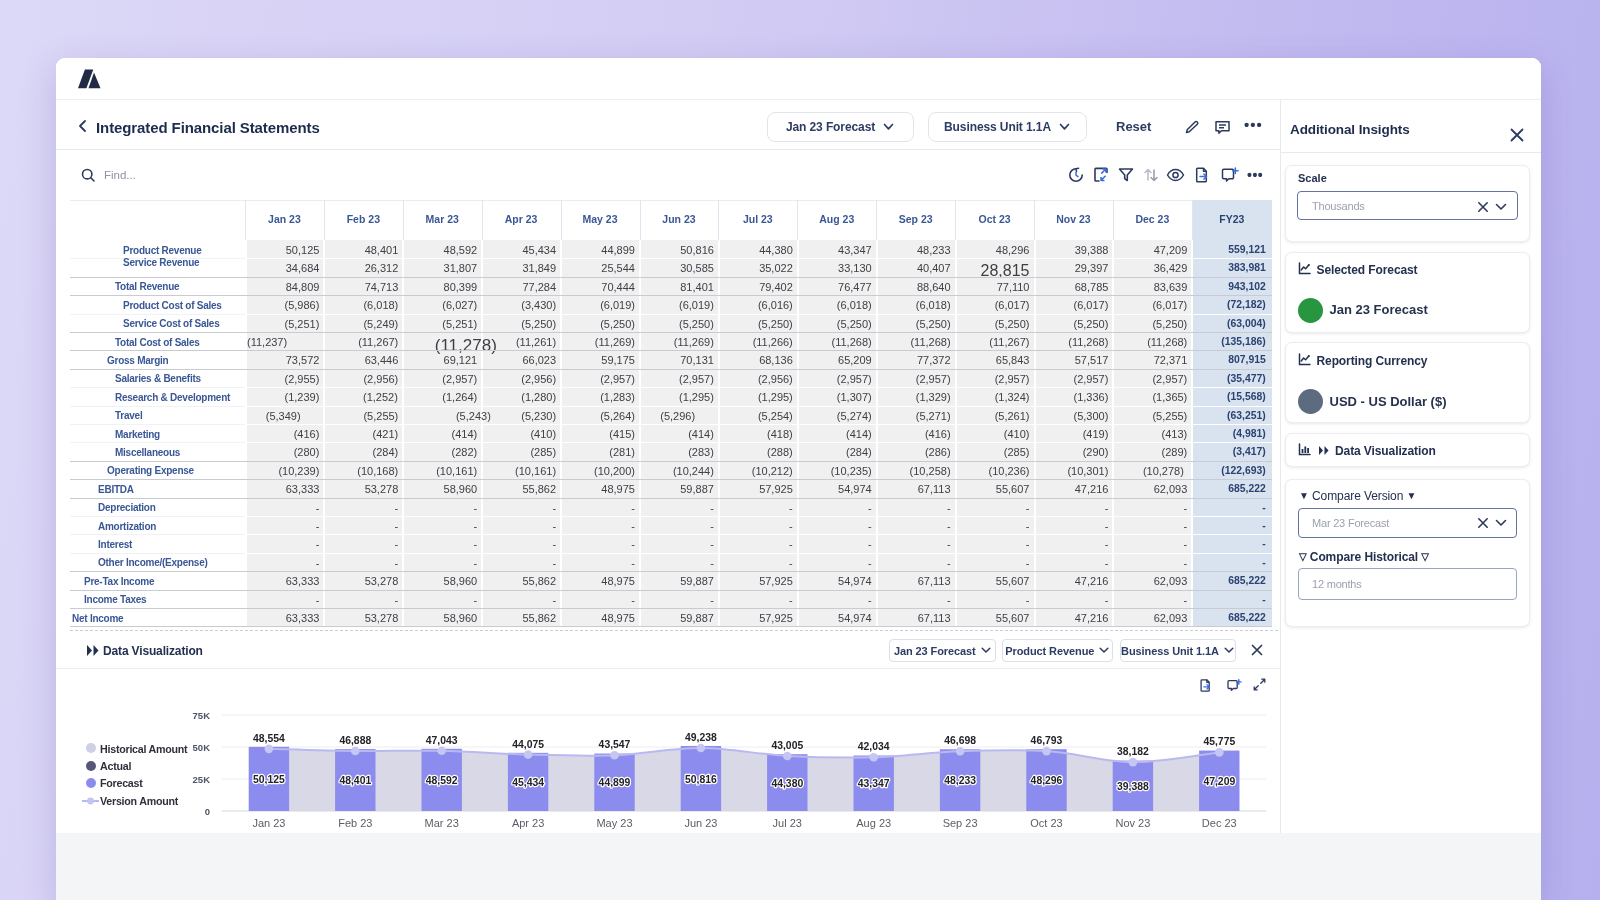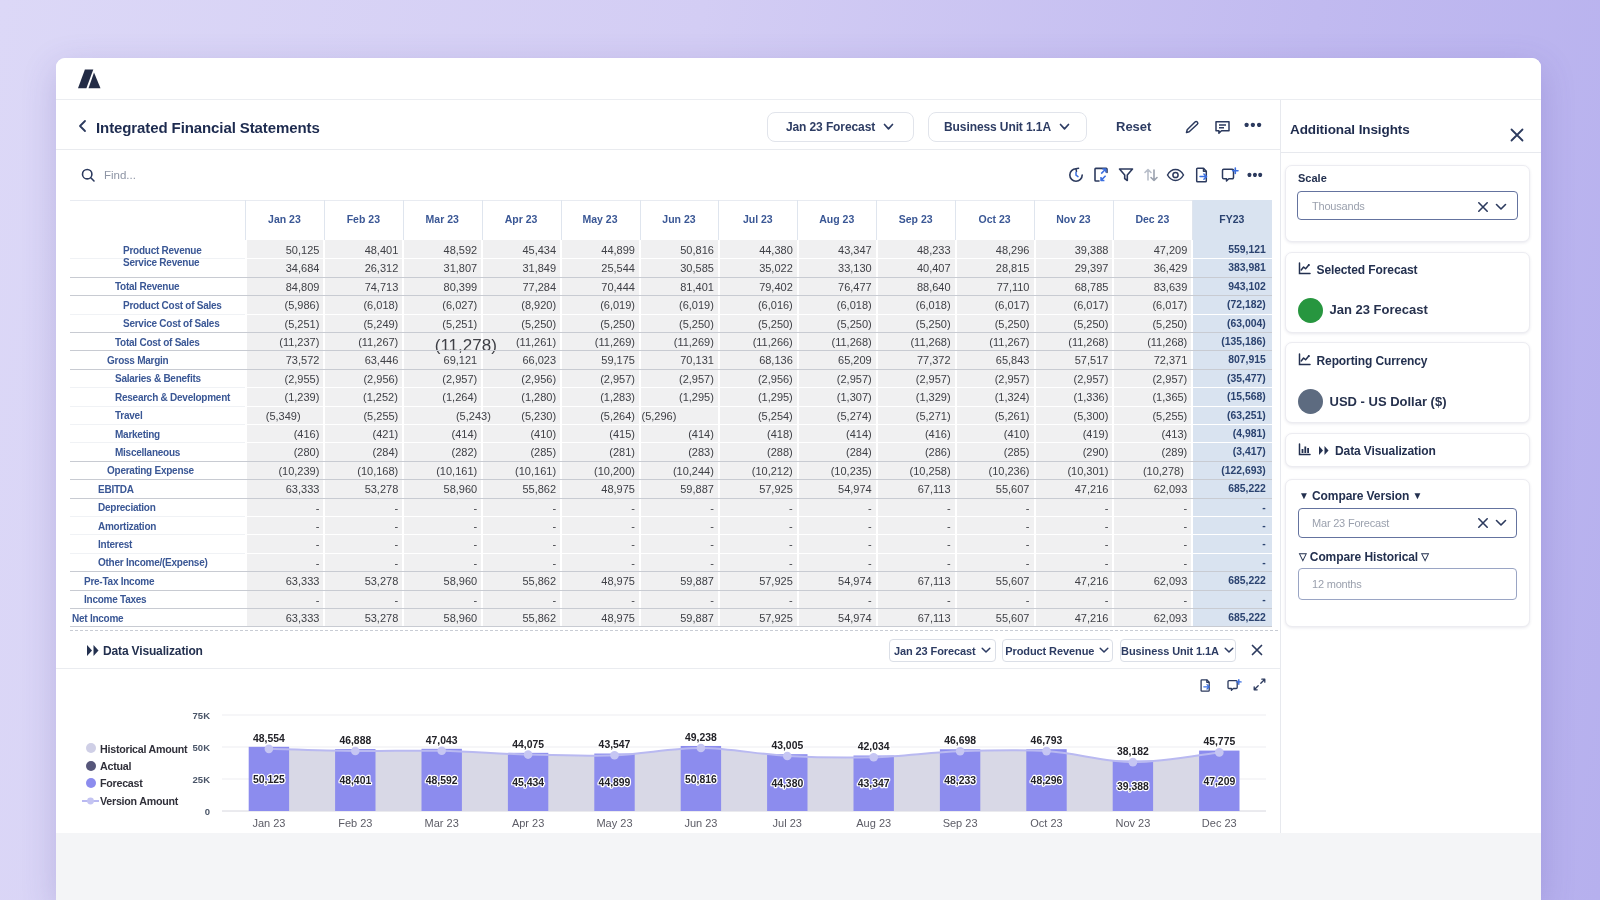--- a/index.html
+++ b/index.html
@@ -135,21 +135,21 @@
 <div class="abs nav" style="left:67.0px;top:199px;font-size:10px;letter-spacing:-.25px;white-space:nowrap">Service Revenue</div>
 <div class="abs" style="left:191.0px;top:204.4px;width:72.4px;text-align:right;font-size:11px;color:#3f4046">34,684</div>
 <div class="abs" style="left:269.9px;top:204.4px;width:72.4px;text-align:right;font-size:11px;color:#3f4046">26,312</div>
 <div class="abs" style="left:348.8px;top:204.4px;width:72.4px;text-align:right;font-size:11px;color:#3f4046">31,807</div>
 <div class="abs" style="left:427.7px;top:204.4px;width:72.4px;text-align:right;font-size:11px;color:#3f4046">31,849</div>
 <div class="abs" style="left:506.6px;top:204.4px;width:72.4px;text-align:right;font-size:11px;color:#3f4046">25,544</div>
 <div class="abs" style="left:585.5px;top:204.4px;width:72.4px;text-align:right;font-size:11px;color:#3f4046">30,585</div>
 <div class="abs" style="left:664.4px;top:204.4px;width:72.4px;text-align:right;font-size:11px;color:#3f4046">35,022</div>
 <div class="abs" style="left:743.3px;top:204.4px;width:72.4px;text-align:right;font-size:11px;color:#3f4046">33,130</div>
 <div class="abs" style="left:822.2px;top:204.4px;width:72.4px;text-align:right;font-size:11px;color:#3f4046">40,407</div>
-<div class="abs" style="left:901.1px;top:204.4px;width:72.4px;text-align:right;font-size:11px;color:#3f4046">28,815</div>
+<div class="abs" style="left:901.1px;top:204.4px;width:72.4px;text-align:right;font-size:16px;color:#3f4046">28,815</div>
 <div class="abs" style="left:980.0px;top:204.4px;width:72.4px;text-align:right;font-size:11px;color:#3f4046">29,397</div>
 <div class="abs" style="left:1058.9px;top:204.4px;width:72.4px;text-align:right;font-size:11px;color:#3f4046">36,429</div>
 <div class="abs" style="left:1137.8px;top:204.4px;width:72.0px;text-align:right;font-size:10.4px;font-weight:700;color:#2b4370">383,981</div>
 <div class="abs" style="left:189.0px;top:237.2px;width:1026.8px;height:1px;background:#fff"></div>
 <div class="abs" style="left:14.0px;top:237.2px;width:175.0px;height:1px;background:#f0f2f5"></div>
 <div class="abs nav" style="left:59.0px;top:223.3px;font-size:10px;letter-spacing:-.25px;white-space:nowrap">Total Revenue</div>
 <div class="abs" style="left:191.0px;top:222.8px;width:72.4px;text-align:right;font-size:11px;color:#3f4046">84,809</div>
 <div class="abs" style="left:269.9px;top:222.8px;width:72.4px;text-align:right;font-size:11px;color:#3f4046">74,713</div>
 <div class="abs" style="left:348.8px;top:222.8px;width:72.4px;text-align:right;font-size:11px;color:#3f4046">80,399</div>
 <div class="abs" style="left:427.7px;top:222.8px;width:72.4px;text-align:right;font-size:11px;color:#3f4046">77,284</div>
@@ -161,21 +161,21 @@
 <div class="abs" style="left:901.1px;top:222.8px;width:72.4px;text-align:right;font-size:11px;color:#3f4046">77,110</div>
 <div class="abs" style="left:980.0px;top:222.8px;width:72.4px;text-align:right;font-size:11px;color:#3f4046">68,785</div>
 <div class="abs" style="left:1058.9px;top:222.8px;width:72.4px;text-align:right;font-size:11px;color:#3f4046">83,639</div>
 <div class="abs" style="left:1137.8px;top:222.8px;width:72.0px;text-align:right;font-size:10.4px;font-weight:700;color:#2b4370">943,102</div>
 <div class="abs" style="left:189.0px;top:255.6px;width:1026.8px;height:1px;background:#fff"></div>
 <div class="abs" style="left:14.0px;top:255.6px;width:175.0px;height:1px;background:#f0f2f5"></div>
 <div class="abs nav" style="left:67.0px;top:241.7px;font-size:10px;letter-spacing:-.25px;white-space:nowrap">Product Cost of Sales</div>
 <div class="abs" style="left:191.0px;top:241.2px;width:72.4px;text-align:right;font-size:11px;color:#3f4046">(5,986)</div>
 <div class="abs" style="left:269.9px;top:241.2px;width:72.4px;text-align:right;font-size:11px;color:#3f4046">(6,018)</div>
 <div class="abs" style="left:348.8px;top:241.2px;width:72.4px;text-align:right;font-size:11px;color:#3f4046">(6,027)</div>
-<div class="abs" style="left:427.7px;top:241.2px;width:72.4px;text-align:right;font-size:11px;color:#3f4046">(8,920)</div>
+<div class="abs" style="left:427.7px;top:241.2px;width:72.4px;text-align:right;font-size:11px;color:#3f4046">(3,430)</div>
 <div class="abs" style="left:506.6px;top:241.2px;width:72.4px;text-align:right;font-size:11px;color:#3f4046">(6,019)</div>
 <div class="abs" style="left:585.5px;top:241.2px;width:72.4px;text-align:right;font-size:11px;color:#3f4046">(6,019)</div>
 <div class="abs" style="left:664.4px;top:241.2px;width:72.4px;text-align:right;font-size:11px;color:#3f4046">(6,016)</div>
 <div class="abs" style="left:743.3px;top:241.2px;width:72.4px;text-align:right;font-size:11px;color:#3f4046">(6,018)</div>
 <div class="abs" style="left:822.2px;top:241.2px;width:72.4px;text-align:right;font-size:11px;color:#3f4046">(6,018)</div>
 <div class="abs" style="left:901.1px;top:241.2px;width:72.4px;text-align:right;font-size:11px;color:#3f4046">(6,017)</div>
 <div class="abs" style="left:980.0px;top:241.2px;width:72.4px;text-align:right;font-size:11px;color:#3f4046">(6,017)</div>
 <div class="abs" style="left:1058.9px;top:241.2px;width:72.4px;text-align:right;font-size:11px;color:#3f4046">(6,017)</div>
 <div class="abs" style="left:1137.8px;top:241.2px;width:72.0px;text-align:right;font-size:10.4px;font-weight:700;color:#2b4370">(72,182)</div>
 <div class="abs" style="left:189.0px;top:274.0px;width:1026.8px;height:1px;background:#fff"></div>
@@ -190,21 +190,21 @@
 <div class="abs" style="left:664.4px;top:259.6px;width:72.4px;text-align:right;font-size:11px;color:#3f4046">(5,250)</div>
 <div class="abs" style="left:743.3px;top:259.6px;width:72.4px;text-align:right;font-size:11px;color:#3f4046">(5,250)</div>
 <div class="abs" style="left:822.2px;top:259.6px;width:72.4px;text-align:right;font-size:11px;color:#3f4046">(5,250)</div>
 <div class="abs" style="left:901.1px;top:259.6px;width:72.4px;text-align:right;font-size:11px;color:#3f4046">(5,250)</div>
 <div class="abs" style="left:980.0px;top:259.6px;width:72.4px;text-align:right;font-size:11px;color:#3f4046">(5,250)</div>
 <div class="abs" style="left:1058.9px;top:259.6px;width:72.4px;text-align:right;font-size:11px;color:#3f4046">(5,250)</div>
 <div class="abs" style="left:1137.8px;top:259.6px;width:72.0px;text-align:right;font-size:10.4px;font-weight:700;color:#2b4370">(63,004)</div>
 <div class="abs" style="left:189.0px;top:292.4px;width:1026.8px;height:1px;background:#fff"></div>
 <div class="abs" style="left:14.0px;top:292.4px;width:175.0px;height:1px;background:#f0f2f5"></div>
 <div class="abs nav" style="left:59.0px;top:278.5px;font-size:10px;letter-spacing:-.25px;white-space:nowrap">Total Cost of Sales</div>
-<div class="abs" style="left:191.0px;top:278.0px;width:72.4px;text-align:right;font-size:11px;color:#3f4046">(11,237)</div>
+<div class="abs" style="left:191.0px;top:278.0px;width:72.4px;text-align:left;font-size:11px;color:#3f4046">(11,237)</div>
 <div class="abs" style="left:269.9px;top:278.0px;width:72.4px;text-align:right;font-size:11px;color:#3f4046">(11,267)</div>
 <div class="abs" style="left:348.8px;top:278.0px;width:92px;text-align:right;font-size:17px;color:#3f4046">(11,278)</div>
 <div class="abs" style="left:427.7px;top:278.0px;width:72.4px;text-align:right;font-size:11px;color:#3f4046">(11,261)</div>
 <div class="abs" style="left:506.6px;top:278.0px;width:72.4px;text-align:right;font-size:11px;color:#3f4046">(11,269)</div>
 <div class="abs" style="left:585.5px;top:278.0px;width:72.4px;text-align:right;font-size:11px;color:#3f4046">(11,269)</div>
 <div class="abs" style="left:664.4px;top:278.0px;width:72.4px;text-align:right;font-size:11px;color:#3f4046">(11,266)</div>
 <div class="abs" style="left:743.3px;top:278.0px;width:72.4px;text-align:right;font-size:11px;color:#3f4046">(11,268)</div>
 <div class="abs" style="left:822.2px;top:278.0px;width:72.4px;text-align:right;font-size:11px;color:#3f4046">(11,268)</div>
 <div class="abs" style="left:901.1px;top:278.0px;width:72.4px;text-align:right;font-size:11px;color:#3f4046">(11,267)</div>
 <div class="abs" style="left:980.0px;top:278.0px;width:72.4px;text-align:right;font-size:11px;color:#3f4046">(11,268)</div>
@@ -259,21 +259,21 @@
 <div class="abs" style="left:1058.9px;top:333.2px;width:72.4px;text-align:right;font-size:11px;color:#3f4046">(1,365)</div>
 <div class="abs" style="left:1137.8px;top:333.2px;width:72.0px;text-align:right;font-size:10.4px;font-weight:700;color:#2b4370">(15,568)</div>
 <div class="abs" style="left:189.0px;top:366.0px;width:1026.8px;height:1px;background:#fff"></div>
 <div class="abs" style="left:14.0px;top:366.0px;width:175.0px;height:1px;background:#f0f2f5"></div>
 <div class="abs nav" style="left:59.0px;top:352.1px;font-size:10px;letter-spacing:-.25px;white-space:nowrap">Travel</div>
 <div class="abs" style="left:191.0px;top:351.6px;width:72.4px;text-align:center;font-size:11px;color:#3f4046">(5,349)</div>
 <div class="abs" style="left:269.9px;top:351.6px;width:72.4px;text-align:right;font-size:11px;color:#3f4046">(5,255)</div>
 <div class="abs" style="left:348.8px;top:351.6px;width:86px;text-align:right;font-size:11px;color:#3f4046">(5,243)</div>
 <div class="abs" style="left:427.7px;top:351.6px;width:72.4px;text-align:right;font-size:11px;color:#3f4046">(5,230)</div>
 <div class="abs" style="left:506.6px;top:351.6px;width:72.4px;text-align:right;font-size:11px;color:#3f4046">(5,264)</div>
-<div class="abs" style="left:585.5px;top:351.6px;width:72.4px;text-align:left;font-size:11px;color:#3f4046">(5,296)</div>
+<div class="abs" style="left:585.5px;top:351.6px;width:72.4px;text-align:center;font-size:11px;color:#3f4046">(5,296)</div>
 <div class="abs" style="left:664.4px;top:351.6px;width:72.4px;text-align:right;font-size:11px;color:#3f4046">(5,254)</div>
 <div class="abs" style="left:743.3px;top:351.6px;width:72.4px;text-align:right;font-size:11px;color:#3f4046">(5,274)</div>
 <div class="abs" style="left:822.2px;top:351.6px;width:72.4px;text-align:right;font-size:11px;color:#3f4046">(5,271)</div>
 <div class="abs" style="left:901.1px;top:351.6px;width:72.4px;text-align:right;font-size:11px;color:#3f4046">(5,261)</div>
 <div class="abs" style="left:980.0px;top:351.6px;width:72.4px;text-align:right;font-size:11px;color:#3f4046">(5,300)</div>
 <div class="abs" style="left:1058.9px;top:351.6px;width:72.4px;text-align:right;font-size:11px;color:#3f4046">(5,255)</div>
 <div class="abs" style="left:1137.8px;top:351.6px;width:72.0px;text-align:right;font-size:10.4px;font-weight:700;color:#2b4370">(63,251)</div>
 <div class="abs" style="left:189.0px;top:384.4px;width:1026.8px;height:1px;background:#fff"></div>
 <div class="abs" style="left:14.0px;top:384.4px;width:175.0px;height:1px;background:#f0f2f5"></div>
 <div class="abs nav" style="left:59.0px;top:370.5px;font-size:10px;letter-spacing:-.25px;white-space:nowrap">Marketing</div>
@@ -615,21 +615,21 @@
       <rect x="3.6" y="6" width="1.8" height="4" fill="#23304f"></rect>
       <rect x="6.4" y="3.5" width="1.8" height="6.5" fill="#23304f"></rect>
       <rect x="9.2" y="5" width="1.8" height="5" fill="#23304f"></rect>
     </svg>
 <svg class="abs" style="left:1263px;top:387.5px" width="13" height="9" viewBox="0 0 13 9">
       <polygon points="0,0 4,4.5 0,9" fill="#23304f"></polygon>
       <polygon points="5.5,0 9.5,4.5 5.5,9" fill="#23304f"></polygon>
     </svg>
 <div class="abs" style="left:1279px;top:385.5px;font-size:12px;font-weight:700;color:#23304f;letter-spacing:-.1px">Data Visualization</div>
 <div class="abs" style="left:1229px;top:420.5px;width:245px;height:148.70000000000005px;background:#fff;border:1px solid #ececf1;border-radius:7px;box-shadow:0 1px 3px rgba(40,40,90,.10)"></div>
-<div class="abs" style="left:1243px;top:430.5px;font-size:12px;font-weight:700;color:#23304f;letter-spacing:-.1px"><span style="font-size:10px;vertical-align:1px">▼</span> Compare Version <span style="font-size:10px;vertical-align:1px">▼</span></div>
+<div class="abs" style="left:1243px;top:430.5px;font-size:12px;font-weight:400;color:#23304f;letter-spacing:-.1px"><span style="font-size:10px;vertical-align:1px">▼</span> Compare Version <span style="font-size:10px;vertical-align:1px">▼</span></div>
 <div class="abs" style="left:1241.5px;top:450px;width:219px;height:29.5px;background:#fff;border:1px solid #64739f;border-radius:4px"></div>
 <div class="abs" style="left:1256px;top:458.5px;font-size:11px;letter-spacing:-.2px;color:#9ba1ae">Mar 23 Forecast</div>
 <svg class="abs" style="left:1421px;top:459px" width="12" height="12" viewBox="0 0 12 12">
       <path d="M1.8 1.8 L10.2 10.2 M10.2 1.8 L1.8 10.2" stroke="#2c3a5e" stroke-width="1.6" stroke-linecap="round"></path>
     </svg>
 <svg class="abs" style="left:1438.8px;top:461px" width="12" height="8" viewBox="0 0 12 8">
       <polyline points="1.5,1.5 6,6 10.5,1.5" fill="none" stroke="#2c3a5e" stroke-width="1.6" stroke-linecap="round" stroke-linejoin="round"></polyline>
     </svg>
 <div class="abs" style="left:1243px;top:492px;font-size:12px;font-weight:700;color:#23304f;letter-spacing:-.1px"><span style="font-size:10px;vertical-align:1px">▽</span>&nbsp;Compare Historical&nbsp;<span style="font-size:10px;vertical-align:1px">▽</span></div>
 <div class="abs" style="left:1241.5px;top:510.3px;width:219px;height:32px;background:#fff;border:1px solid #9aa5c4;border-radius:4px"></div>

